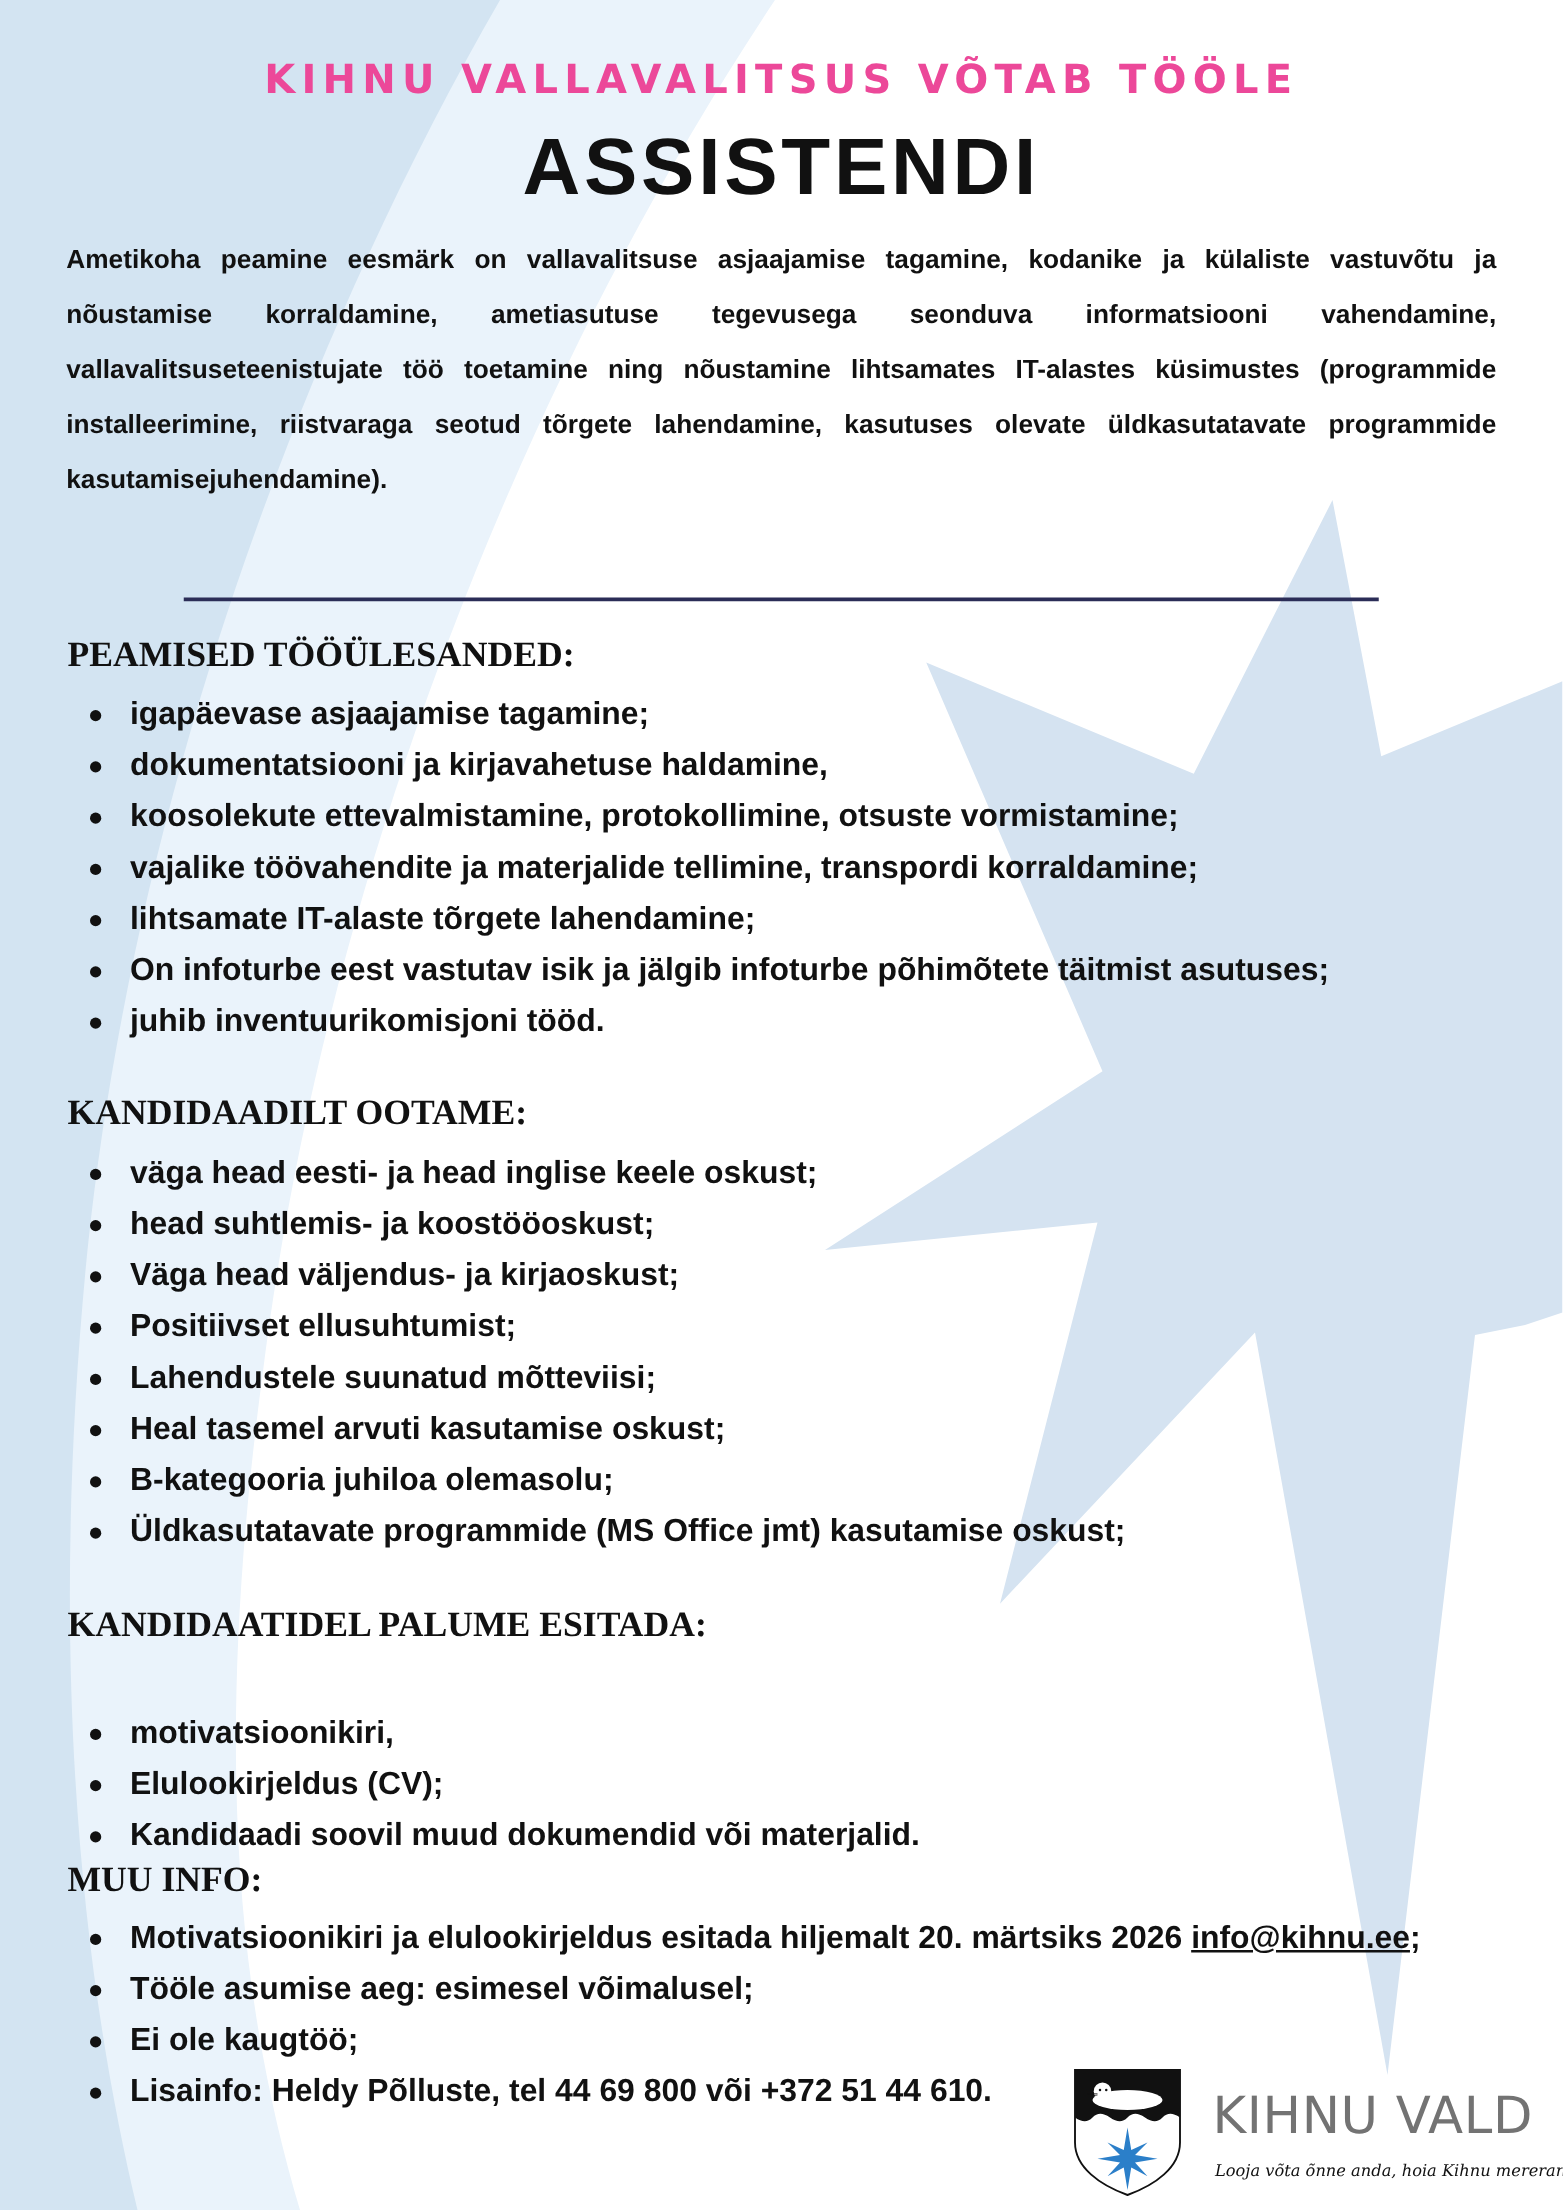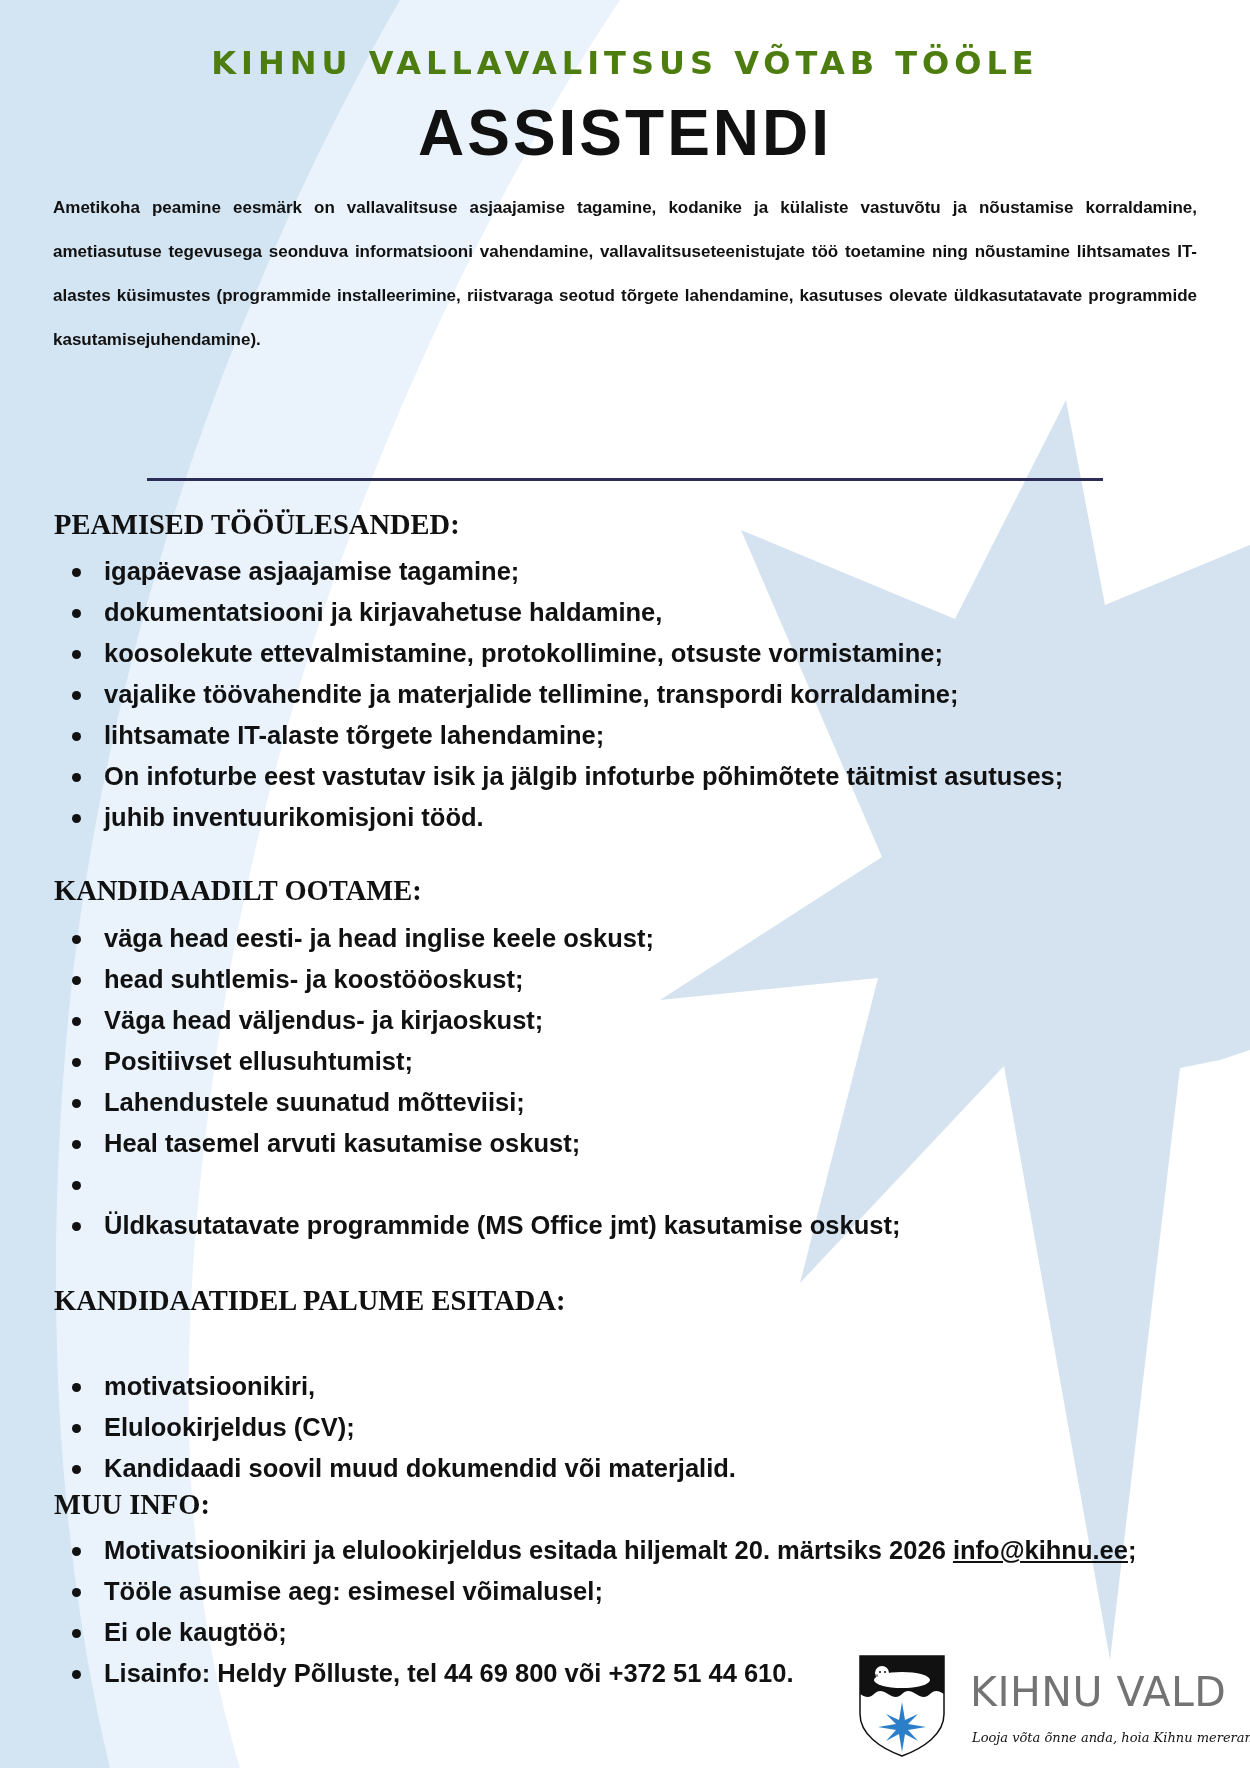--- a/index.html
+++ b/index.html
@@ -3,30 +3,30 @@
 <meta charset="utf-8">
 <style>
   html, body { margin: 0; padding: 0; }
   body { width: 1250px; height: 1768px; position: relative; overflow: hidden; background: #ffffff; }
   .bg { position: absolute; left: 0; top: 0; width: 1250px; height: 1768px; z-index: 0; }
   .content { position: absolute; left: 0; top: 0; width: 1250px; height: 1768px; z-index: 1; }
 
   .kicker {
     position: absolute; left: 0; top: 44px; width: 1250px; text-align: center;
     font-family: "DejaVu Sans", sans-serif; font-weight: bold; font-size: 32px;
-    letter-spacing: 5px; color: #4d7c0f;
+    letter-spacing: 5px; color: #ec4899;
   }
   .title {
     position: absolute; left: 0; top: 96px; width: 1250px; text-align: center;
     font-family: Liberation Sans, sans-serif; font-weight: bold; font-size: 64px;
     letter-spacing: 3px; color: #111111;
   }
   .intro {
     position: absolute; left: 53px; top: 186px; width: 1144px;
-    font-family: "Liberation Sans", sans-serif; font-weight: bold; font-size: 17px;
+    font-family: "Liberation Sans", sans-serif; font-weight: bold; font-size: 21px;
     line-height: 44px; text-align: justify; color: #111111; margin: 0;
   }
   .divider {
     position: absolute; left: 147px; top: 478px; width: 956px; height: 3px; background: #2b2d57;
   }
   .section-heading {
     position: absolute; left: 54px;
     font-family: "Liberation Serif", serif; font-weight: bold; font-size: 28.5px;
     color: #111111; margin: 0; letter-spacing: 0px;
   }
@@ -87,21 +87,21 @@
   </ul>
 
   <h2 class="section-heading" style="top:875px;">KANDIDAADILT OOTAME:</h2>
   <ul class="list" style="top:918px;">
     <li><span class="bullet"></span><span>väga head eesti- ja head inglise keele oskust;</span></li>
     <li><span class="bullet"></span><span>head suhtlemis- ja koostööoskust;</span></li>
     <li><span class="bullet"></span><span>Väga head väljendus- ja kirjaoskust;</span></li>
     <li><span class="bullet"></span><span>Positiivset ellusuhtumist;</span></li>
     <li><span class="bullet"></span><span>Lahendustele suunatud mõtteviisi;</span></li>
     <li><span class="bullet"></span><span>Heal tasemel arvuti kasutamise oskust;</span></li>
-    <li><span class="bullet"></span></li>
+    <li><span class="bullet"></span><span>B-kategooria juhiloa olemasolu;</span></li>
     <li><span class="bullet"></span><span>Üldkasutatavate programmide (MS Office jmt) kasutamise oskust;</span></li>
   </ul>
 
   <h2 class="section-heading" style="top:1285px;">KANDIDAATIDEL PALUME ESITADA:</h2>
   <ul class="list" style="top:1366px;">
     <li><span class="bullet"></span><span>motivatsioonikiri,</span></li>
     <li><span class="bullet"></span><span>Elulookirjeldus (CV);</span></li>
     <li><span class="bullet"></span><span>Kandidaadi soovil muud dokumendid või materjalid.</span></li>
   </ul>
 

